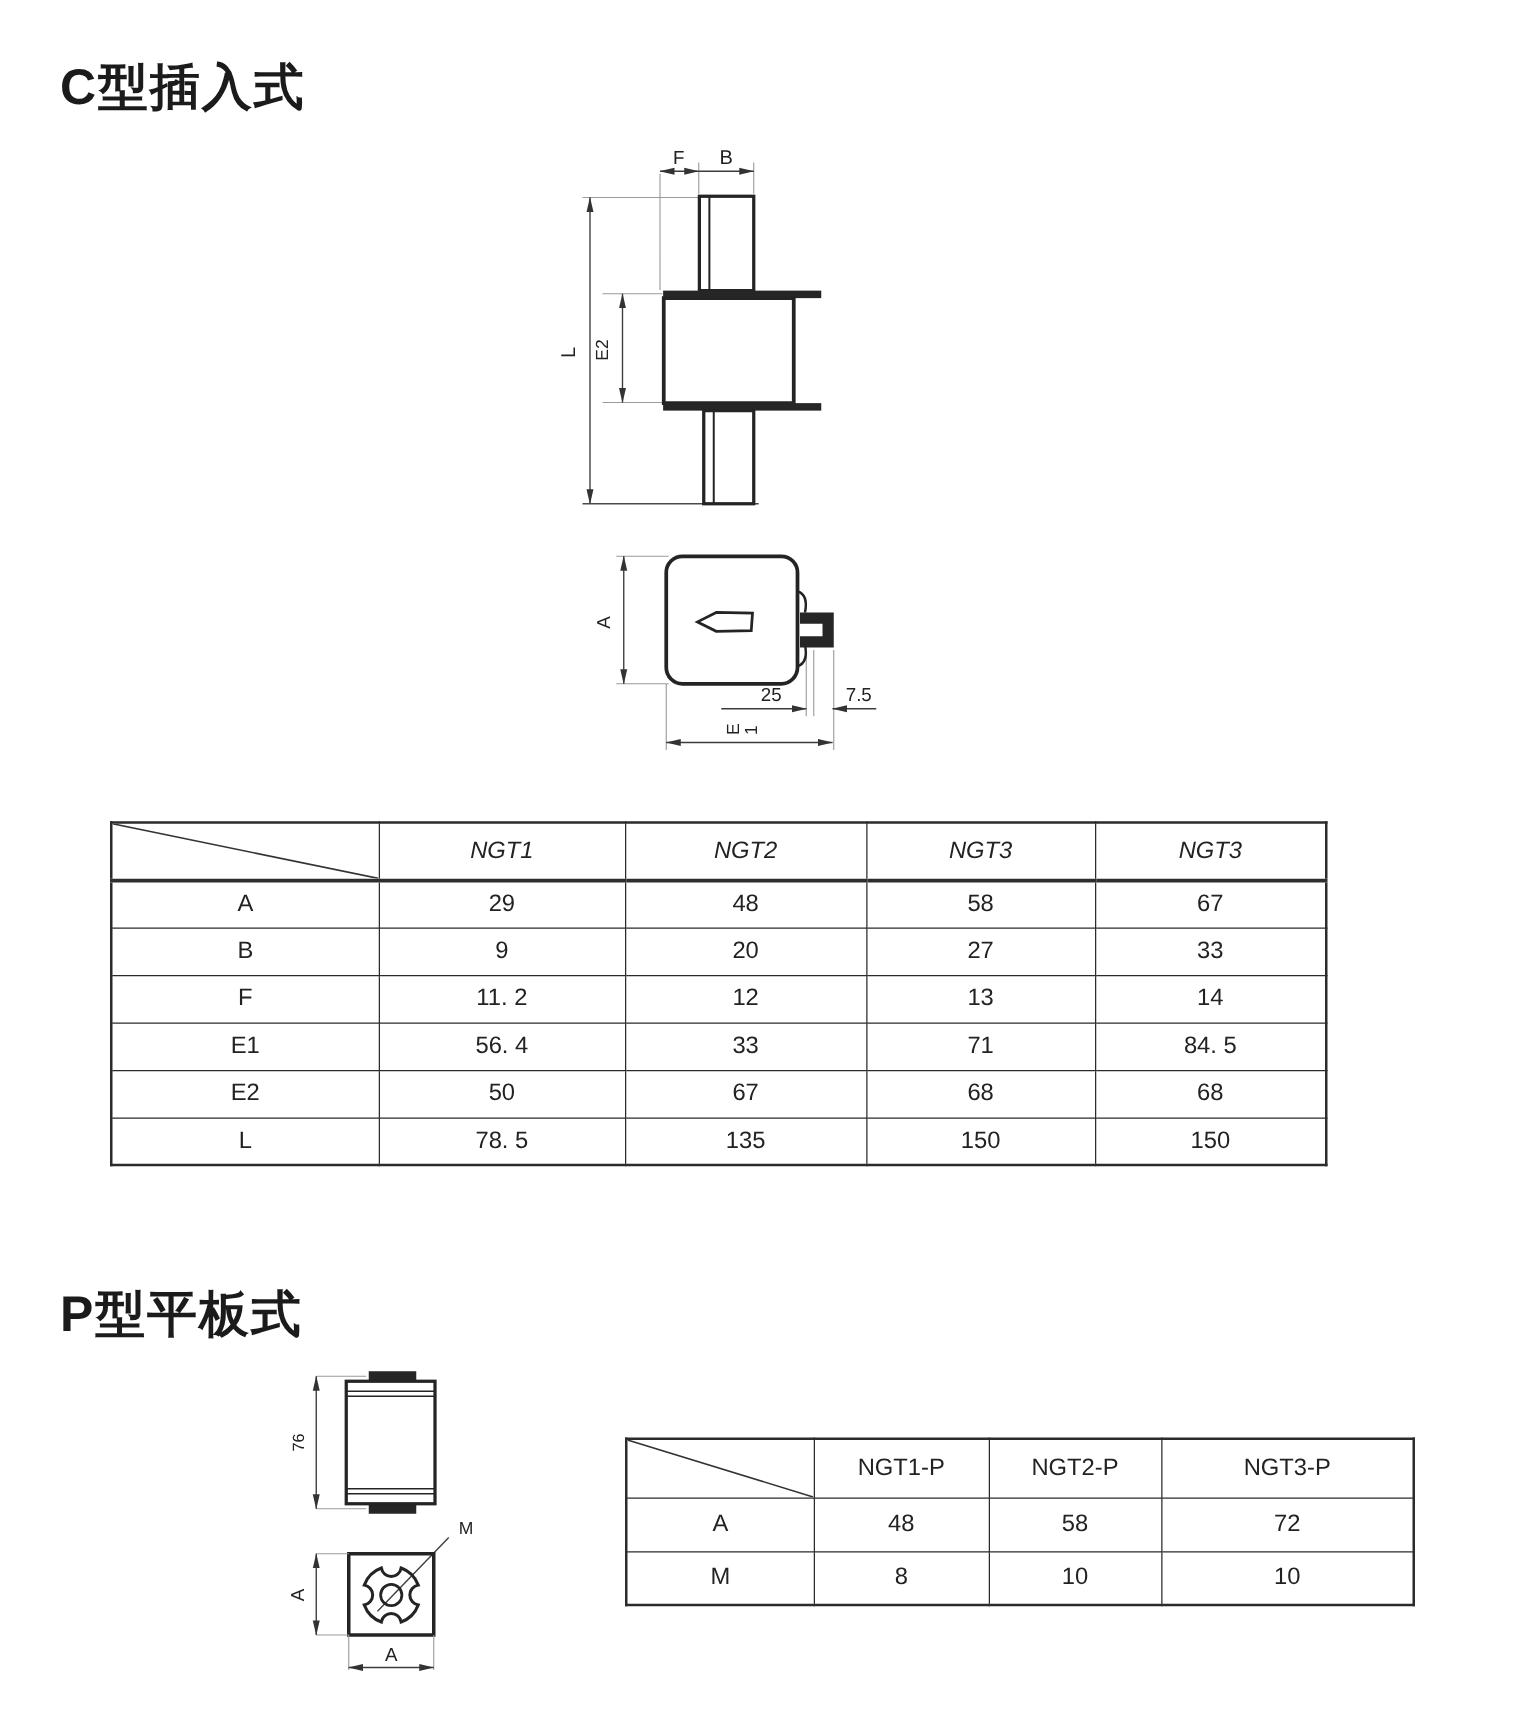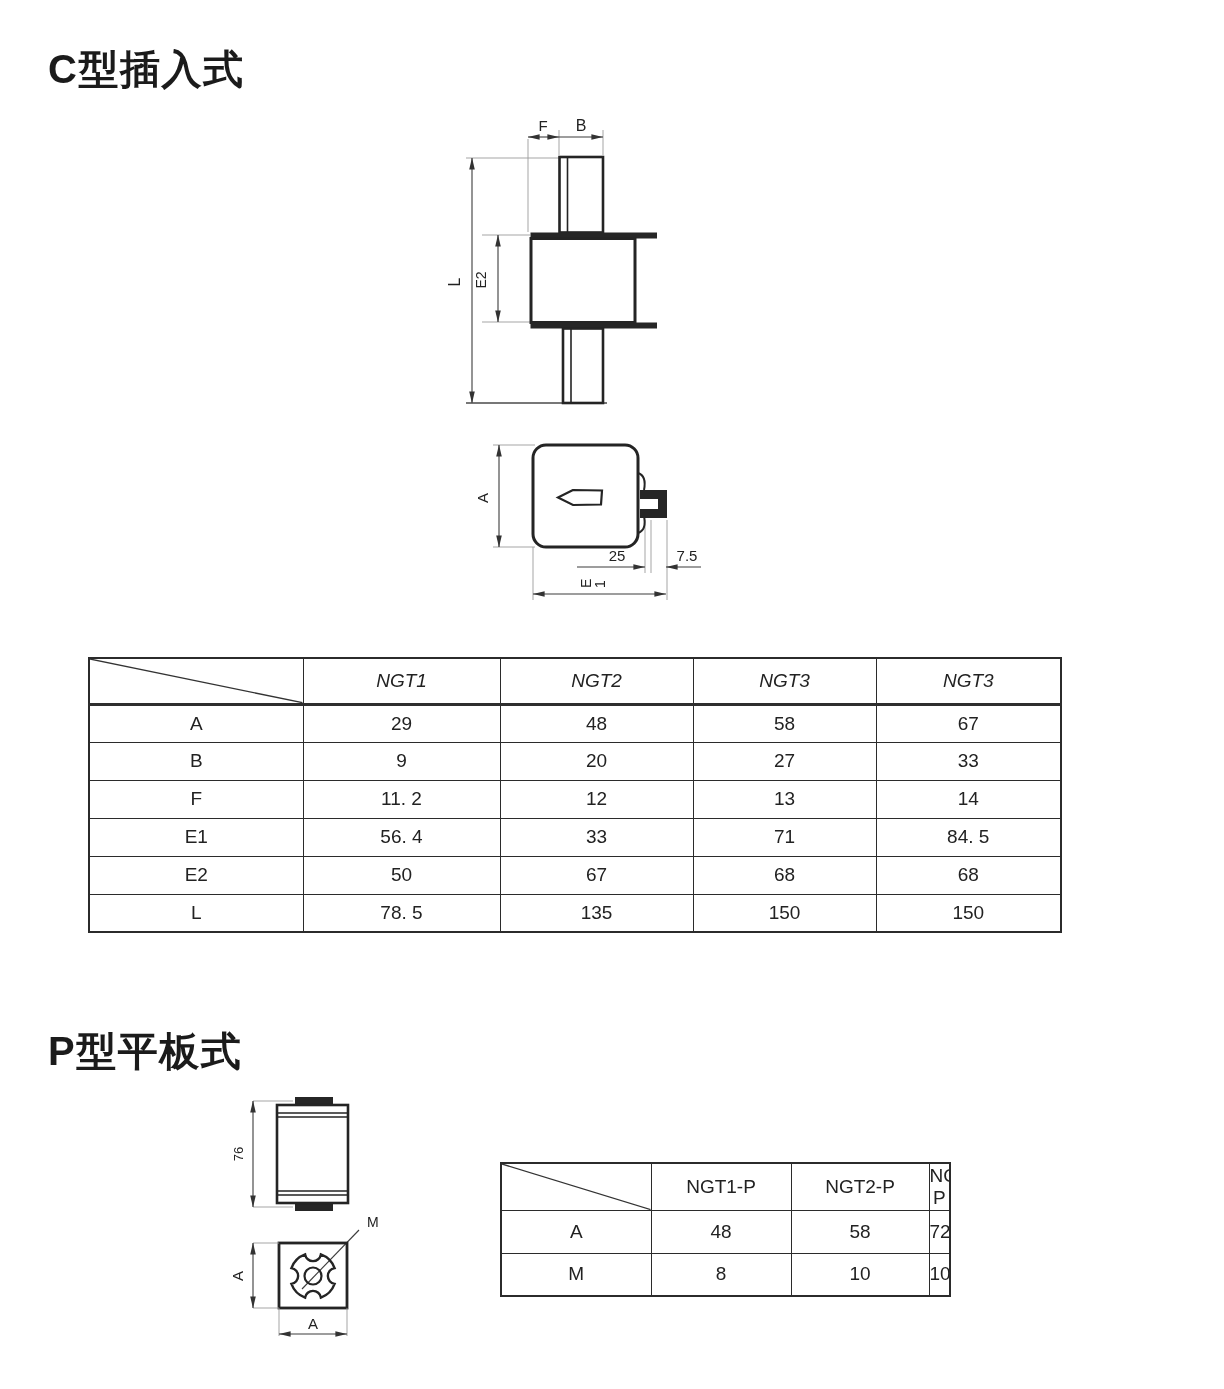--- a/index.html
+++ b/index.html
@@ -191,21 +191,21 @@
                A23,23 0 0 0 109.6,203.9 A8,8 0 0 1 109.6,188.1 Z"></path>
       <circle class="ink" cx="88" cy="196" r="8.5" stroke-width="2.2"></circle>
     </g>
     <path class="ext" d="M28,163 H54 M28,228 H54 M54,228 V256 M122,228 V256"></path>
     <line class="dim" x1="28" y1="163" x2="28" y2="228" marker-start="url(#m3)" marker-end="url(#m3)"></line>
     <line class="dim" x1="54" y1="254" x2="122" y2="254" marker-start="url(#m3)" marker-end="url(#m3)"></line>
     <text font-size="15" text-anchor="middle" transform="rotate(-90 18 196)" x="18" y="196">A</text>
     <text x="88" y="249" font-size="15" text-anchor="middle">A</text>
   </svg>
 
-  <table class="abs spec-table p-table" style="left:500px;top:1150px;width:451px;margin-top:12px;">
+  <table class="abs spec-table p-table" style="left:500px;top:1150px;width:632px;">
     <colgroup>
         <col style="width:150px">
         <col style="width:140px">
         <col style="width:138px">
         <col>
       </colgroup>
     <thead>
       <tr>
         <th class="diag-cell">
           <svg viewBox="0 0 150 46" preserveAspectRatio="none">

